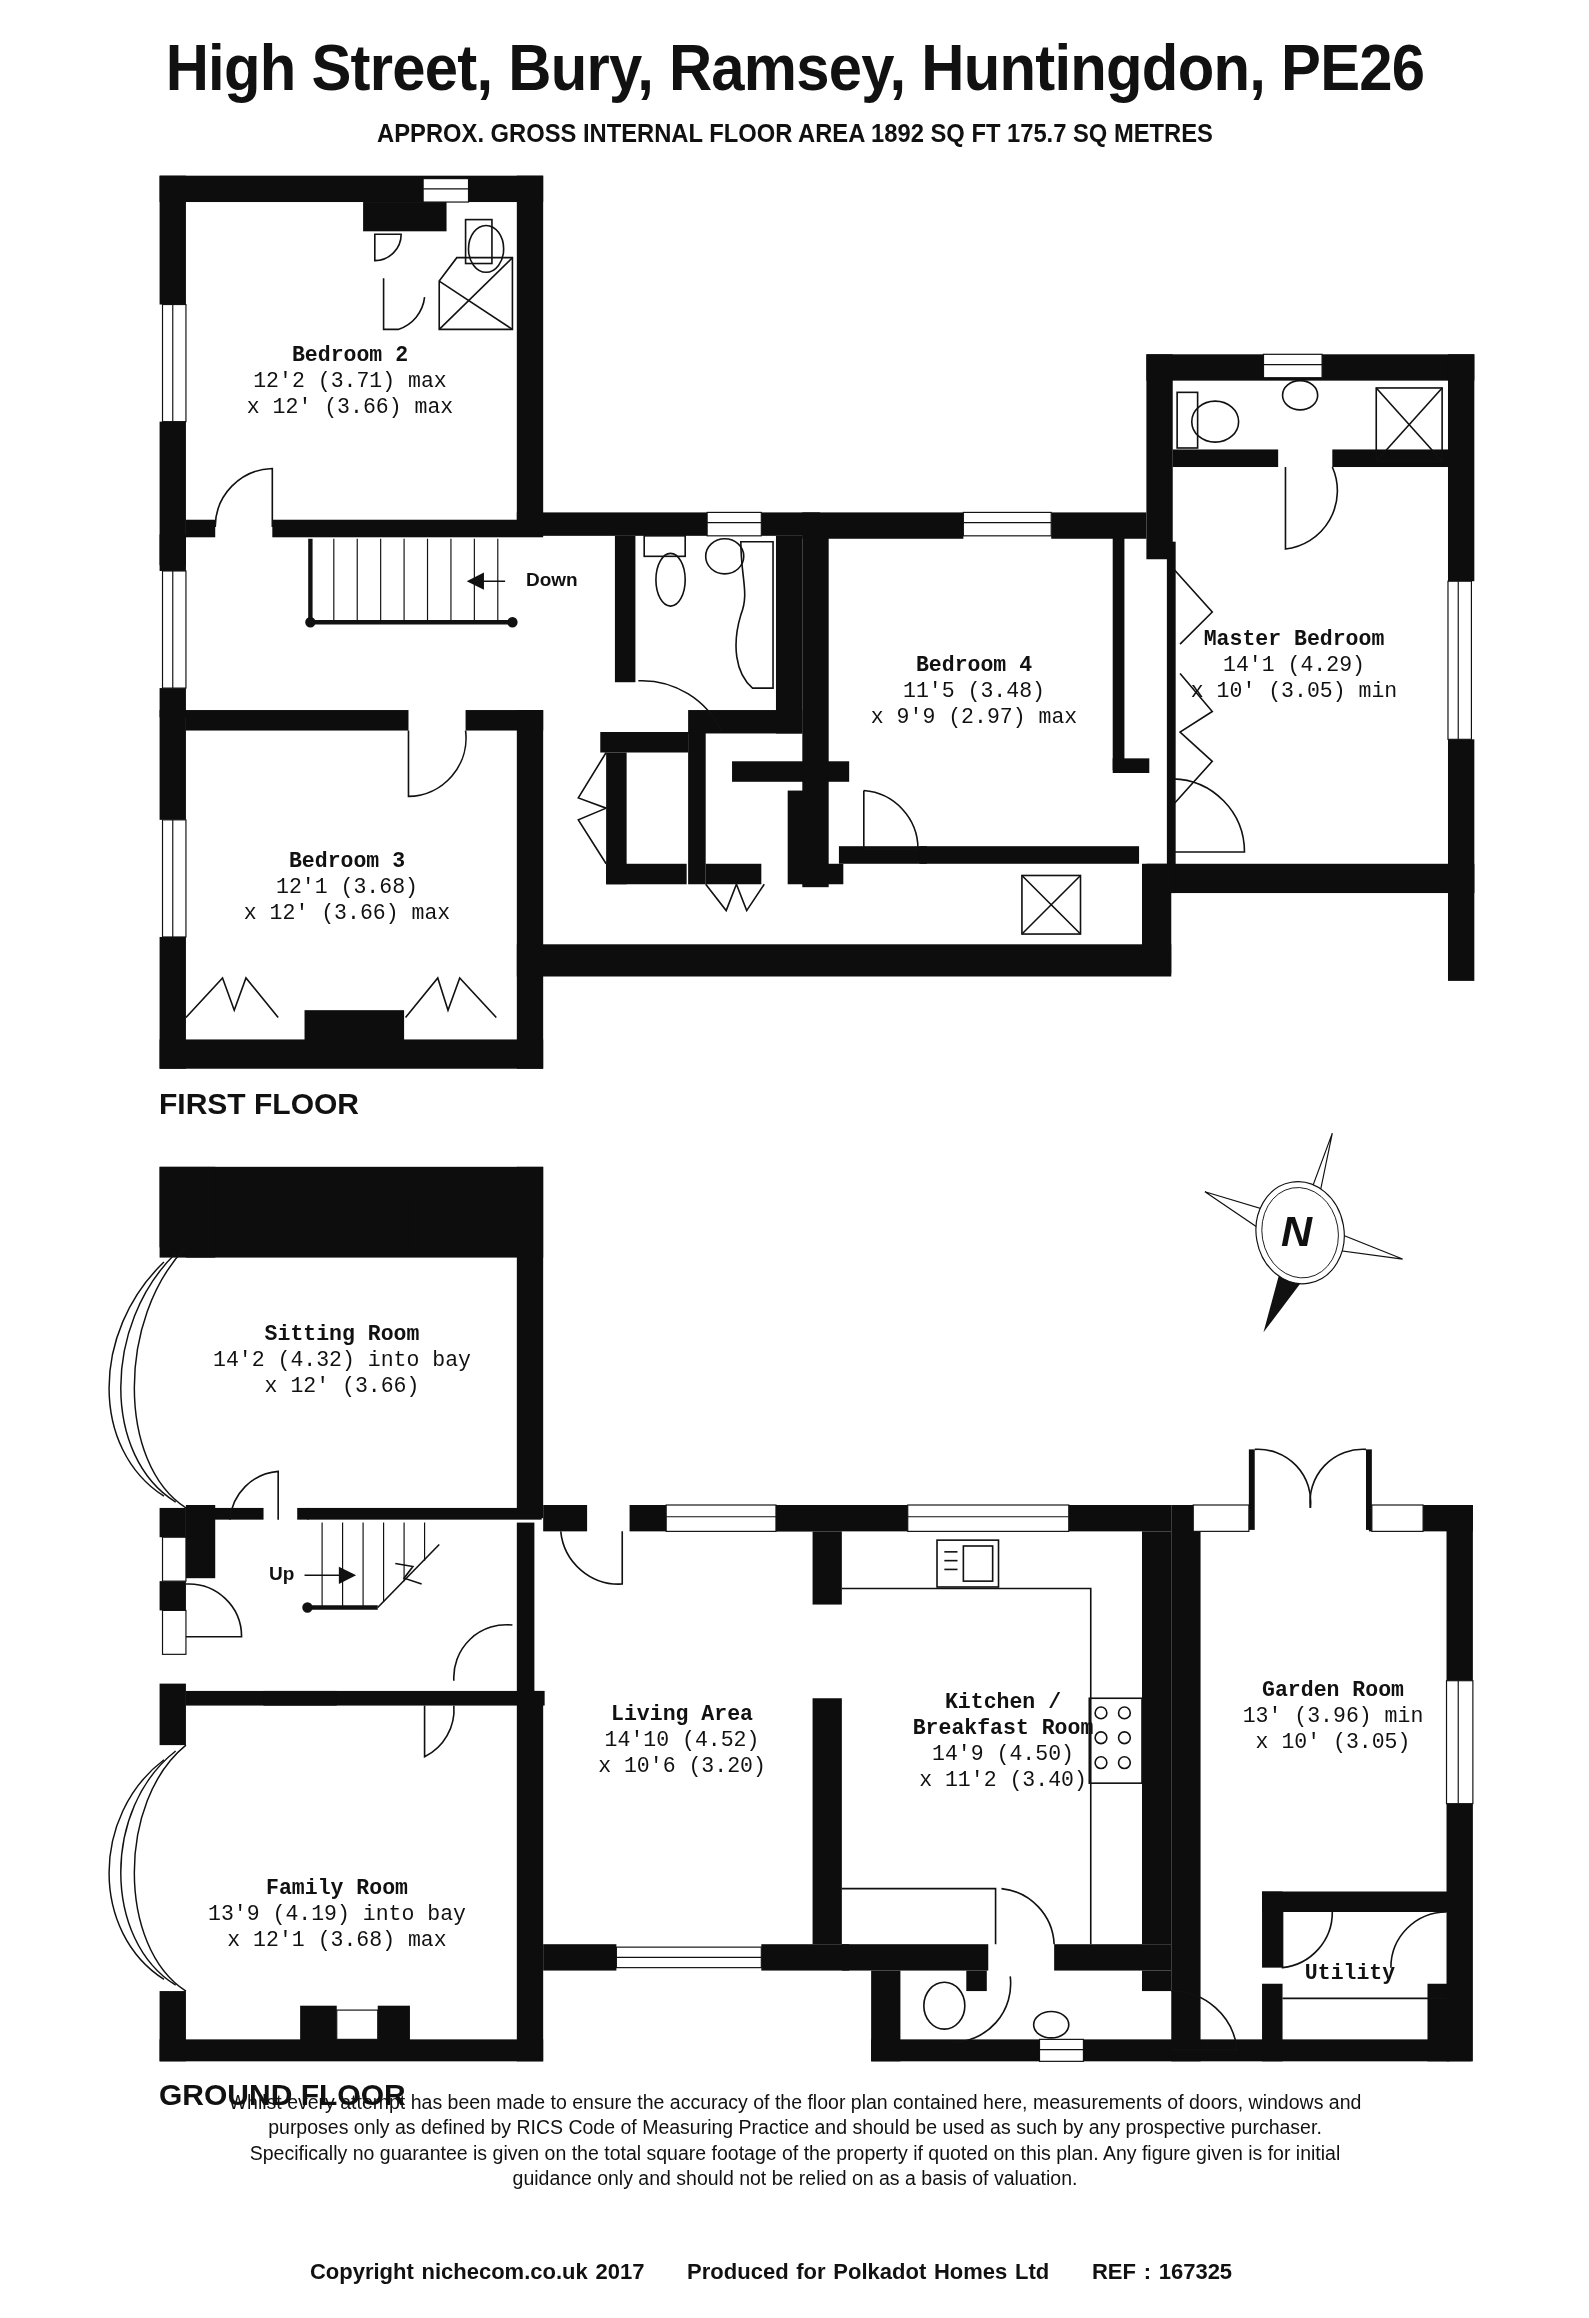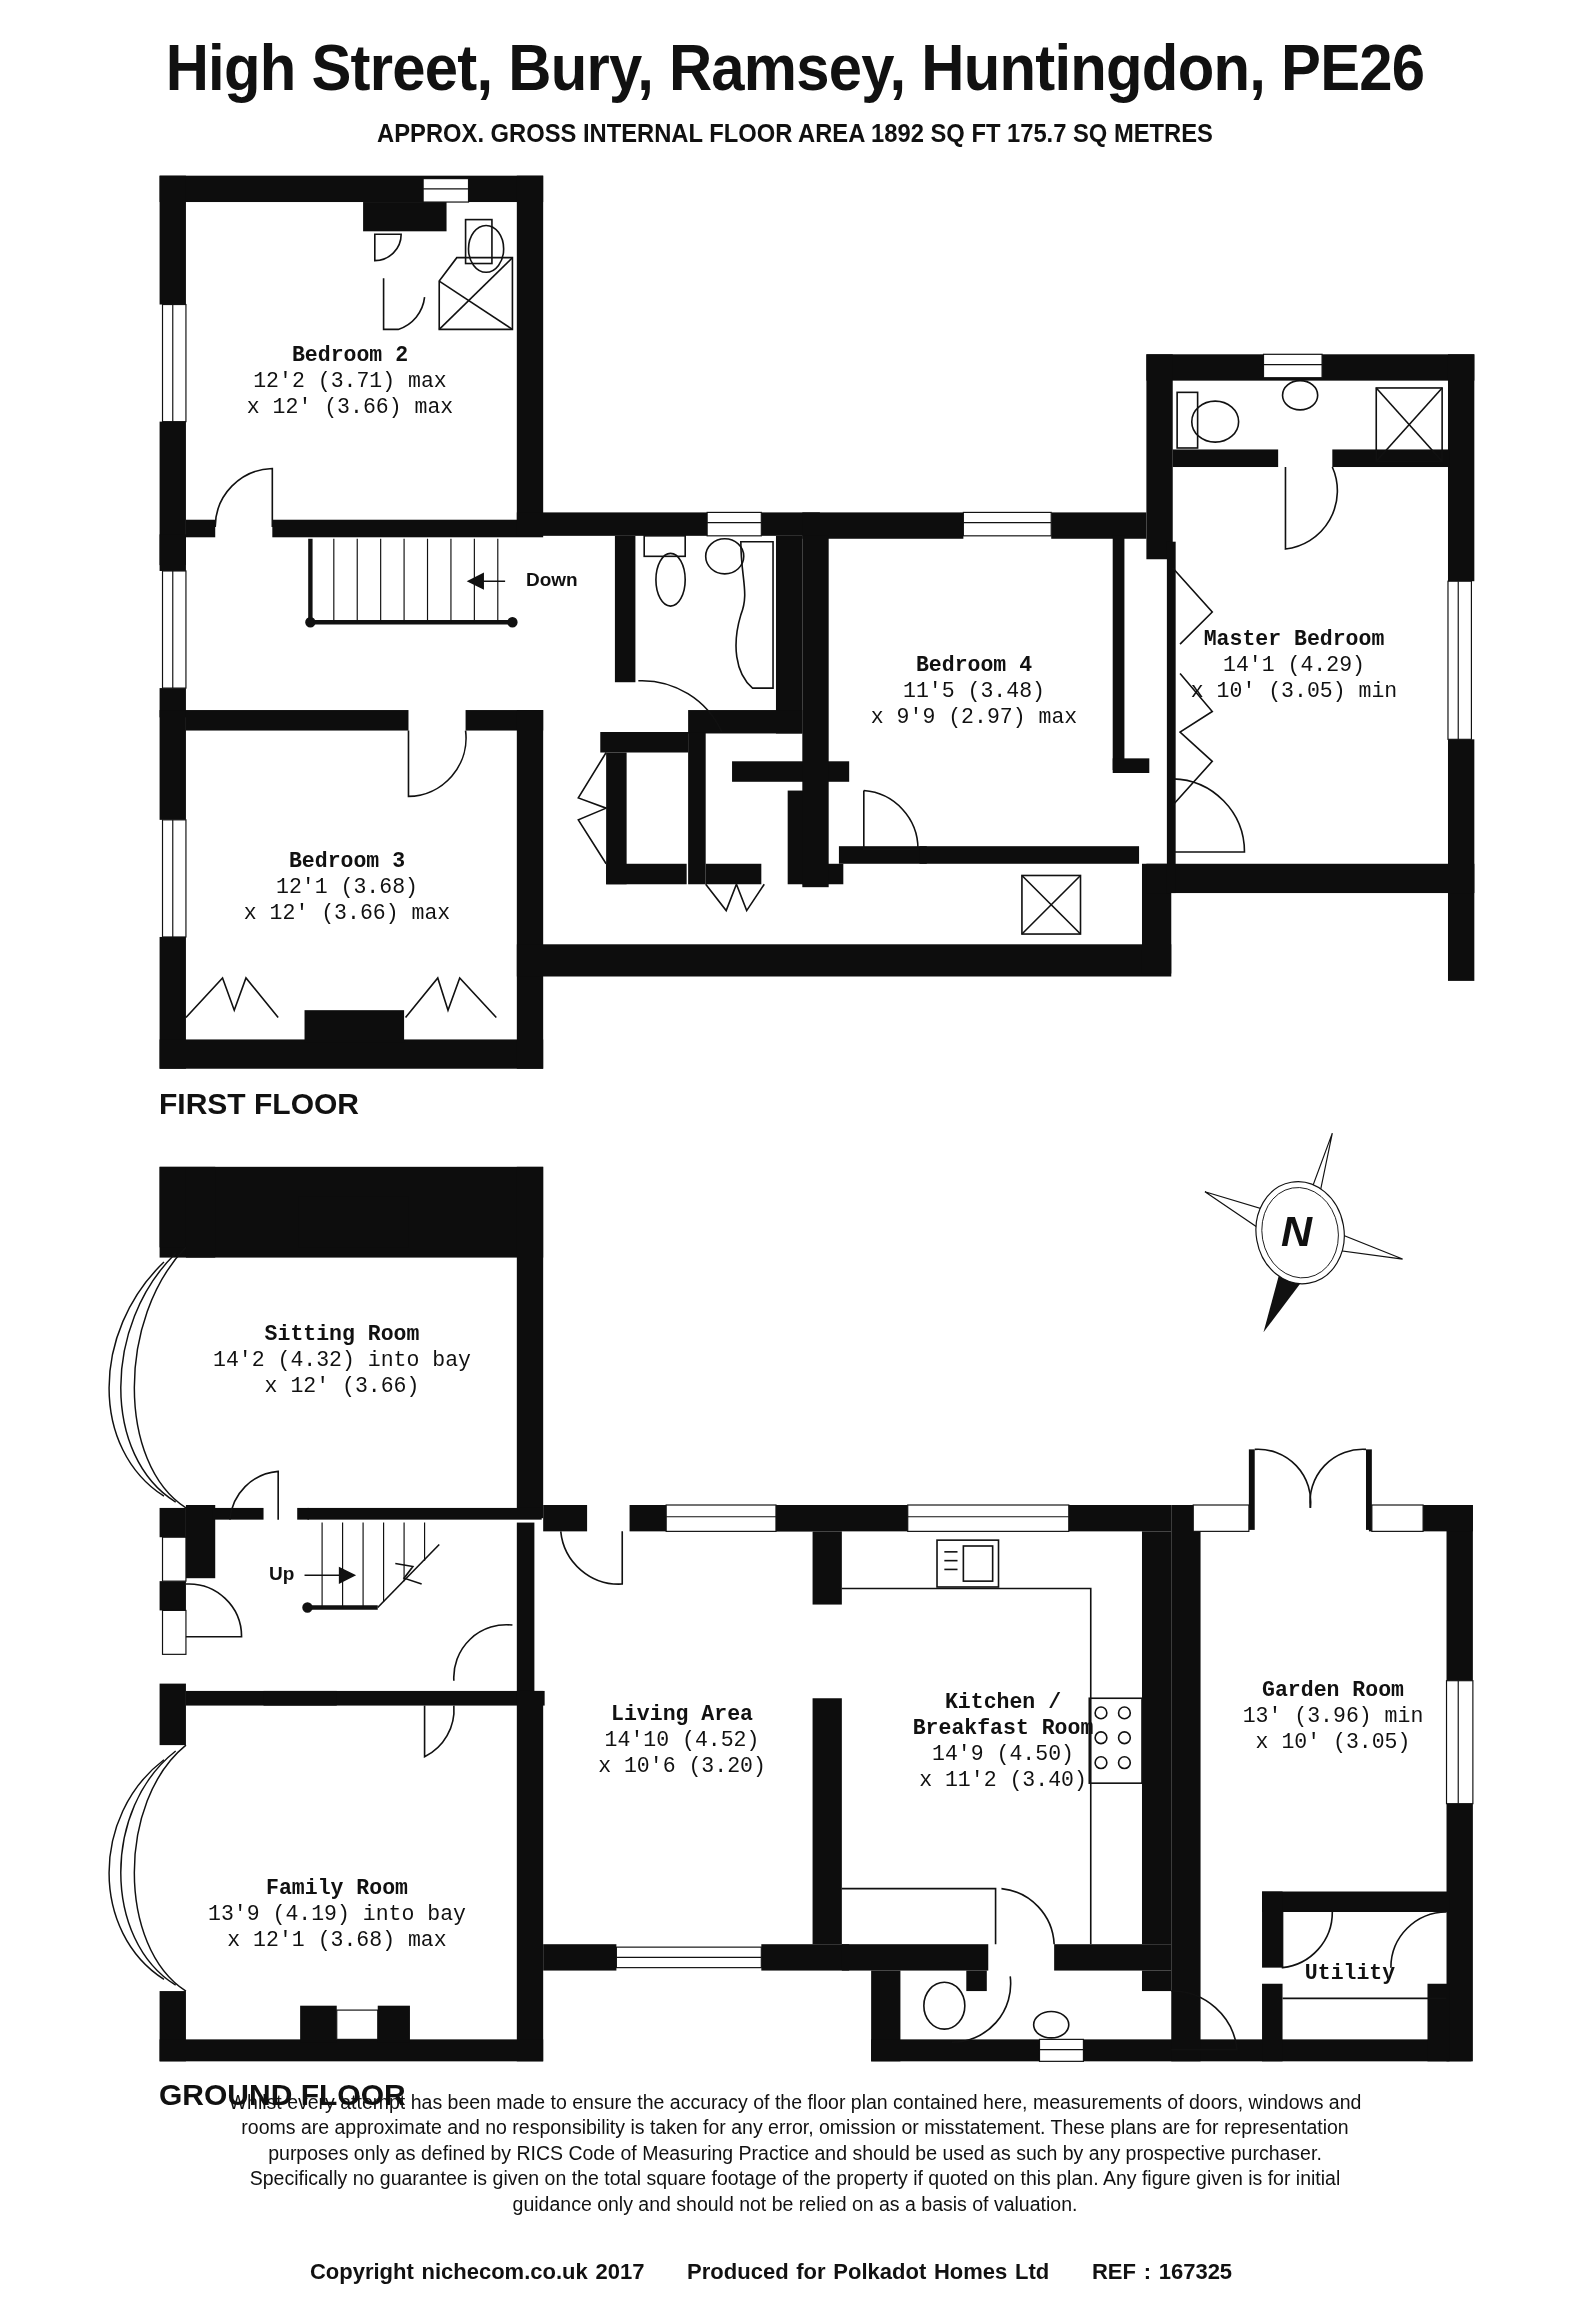--- a/index.html
+++ b/index.html
@@ -355,21 +355,20 @@
   <span class="dim">x 10' (3.05)</span>
 </div>
 <div class="room-label" style="left:1350px;top:1960px;">
   <span class="name">Utility</span>
 </div>
 <div class="stair-label" style="left:269px;top:1563px;">Up</div>
 <div class="floor-label" style="top:2078px;">GROUND FLOOR</div>
 
 <div class="disclaimer">
   <div>Whilst every attempt has been made to ensure the accuracy of the floor plan contained here, measurements of doors, windows and</div>
-  <div>rooms are approximate and no responsibility is taken for any error, omission or misstatement. These plans are for representation</div>
   <div>purposes only as defined by RICS Code of Measuring Practice and should be used as such by any prospective purchaser.</div>
   <div>Specifically no guarantee is given on the total square footage of the property if quoted on this plan. Any figure given is for initial</div>
   <div>guidance only and should not be relied on as a basis of valuation.</div>
 </div>
 <div class="copyright">
   <span>Copyright nichecom.co.uk 2017</span>
   <span>Produced for Polkadot Homes Ltd</span>
   <span>REF : 167325</span>
 </div>
 

